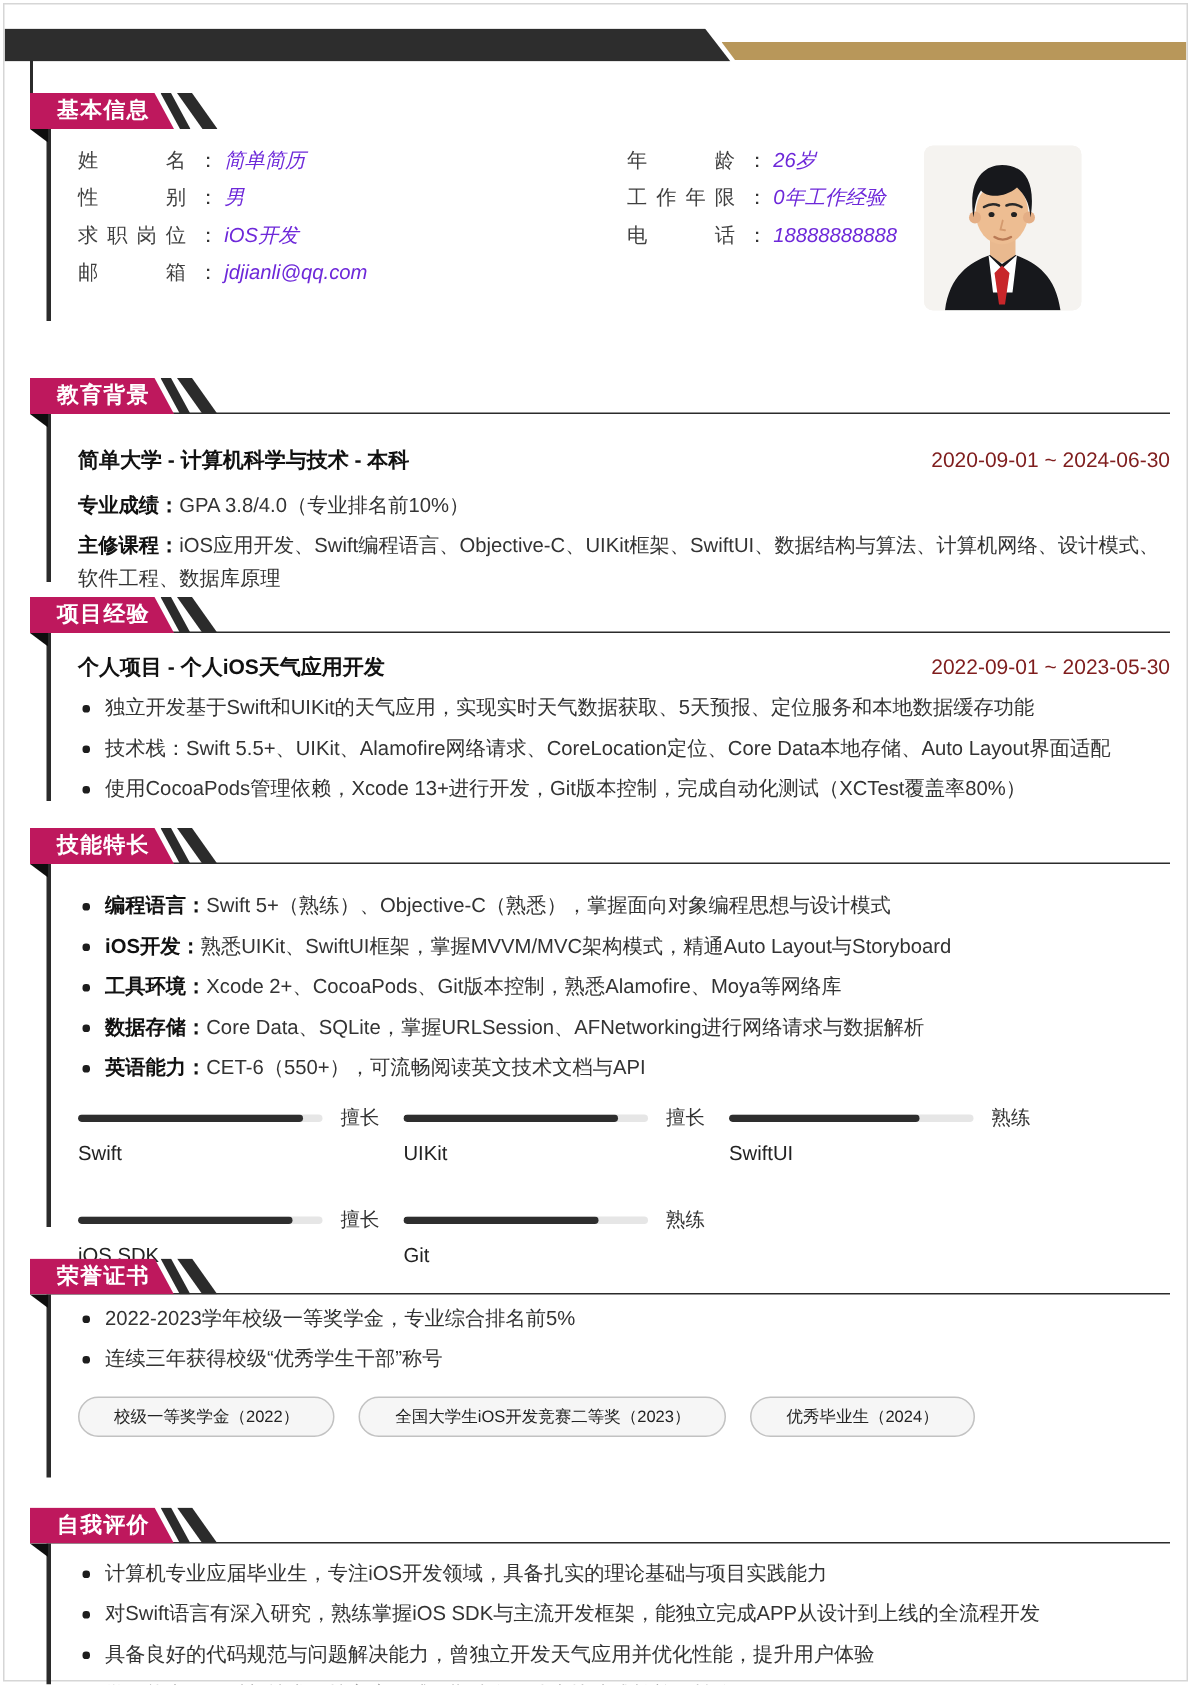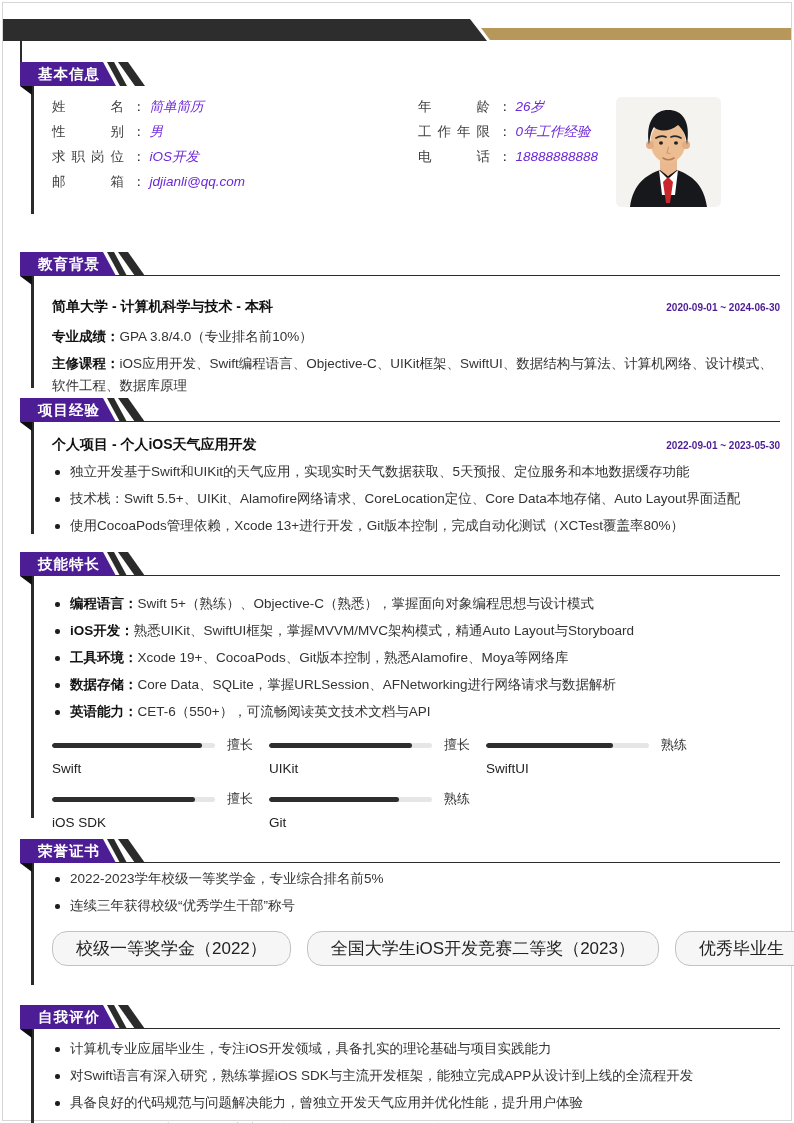--- a/index.html
+++ b/index.html
@@ -10,21 +10,21 @@
   
   .topbar-dark{position:absolute;left:3px;top:19px;width:487px;height:22px;background:#2d2d2d;
     -webkit-clip-path:polygon(0 0,467px 0,484px 100%,0 100%);clip-path:polygon(0 0,467px 0,484px 100%,0 100%);}
   .topbar-gold{position:absolute;left:481px;top:28px;width:310px;height:12px;background:#b8975a;
     -webkit-clip-path:polygon(0 0,100% 0,100% 100%,9px 100%);clip-path:polygon(0 0,100% 0,100% 100%,9px 100%);}
   .top-connector{position:absolute;left:20px;top:40px;width:2px;height:22px;background:#2b2b2b;}
 
   
   .section{position:absolute;left:0;right:0;}
   .banner{position:absolute;left:20px;top:0;height:24px;display:flex;align-items:stretch;z-index:3;}
-  .banner-main{background:#4c1d95;color:#fff;font-size:14.5px;font-weight:bold;letter-spacing:1px;
+  .banner-main{background:#be185d;color:#fff;font-size:14.5px;font-weight:bold;letter-spacing:1px;
     line-height:24px;padding:0 16px 0 18px;
     -webkit-clip-path:polygon(0 0,calc(100% - 13px) 0,100% 100%,0 100%);
     clip-path:polygon(0 0,calc(100% - 13px) 0,100% 100%,0 100%);}
   .stripe{height:24px;background:#2b2b2b;}
   .stripe.s1{width:22px;margin-left:-9px;
     -webkit-clip-path:polygon(0 0,7px 0,20px 100%,13px 100%);clip-path:polygon(0 0,7px 0,20px 100%,13px 100%);}
   .stripe.s2{width:30px;margin-left:-11px;
     -webkit-clip-path:polygon(0 0,10px 0,27px 100%,17px 100%);clip-path:polygon(0 0,10px 0,27px 100%,17px 100%);}
   .fold{position:absolute;left:20px;top:24px;width:12px;height:9px;background:#0e0e0e;z-index:2;
     -webkit-clip-path:polygon(0 0,100% 0,100% 100%);clip-path:polygon(0 0,100% 0,100% 100%);}
@@ -38,40 +38,40 @@
   .col-left{left:0;}  .col-right{left:366px;}
   .info-row{display:flex;height:25px;line-height:25px;}
   .info-label{display:inline-block;width:72px;text-align:justify;text-align-last:justify;color:#404040;}
   .info-colon{margin:0 4px 0 8px;color:#333;}
   .info-value{color:#6d28d9;font-style:italic;}
   .photo{position:absolute;left:616px;top:35px;width:105px;height:110px;border-radius:6px;overflow:hidden;background:#f5f3f0;}
 
   
   .row-between{display:flex;justify-content:space-between;align-items:baseline;}
   .line-title{font-weight:bold;font-size:14px;color:#111;}
-  .line-date{font-size:10px;color:#4c1d95;font-weight:bold;}
+  .line-date{font-size:14px;color:#7f1d1d;}
   .lab-row{margin-top:10px;line-height:22px;}
   .lab{font-weight:bold;color:#111;}
 
   
   .bullet{position:relative;padding-left:18px;line-height:18px;margin-top:9px;}
   .bullet::before{content:'';position:absolute;left:3px;top:7px;width:4.5px;height:4.5px;border-radius:50%;background:#1d1d1d;}
   .bullet .b{font-weight:bold;color:#111;}
 
   
-  .bars-grid{display:grid;grid-template-columns:217px 217px 217px;margin-top:17px;row-gap:16px;}
+  .bars-grid{display:grid;grid-template-columns:217px 217px 217px;margin-top:17px;row-gap:30px;}
   .bar-row{display:flex;align-items:center;height:14px;}
   .track{width:163px;height:5px;background:#e6e6e6;border-radius:3px;overflow:hidden;}
   .fill{height:5px;background:#2e2e2e;border-radius:3px;}
   .level{margin-left:12px;font-size:13px;color:#333;}
   .bar-name{margin-top:9px;font-size:13.5px;color:#222;}
 
   
   .tags{display:flex;gap:16px;margin-top:16px;}
-  .tag{border:1px solid #c2c2c2;background:#f6f6f6;border-radius:15px;padding:5px 23px;font-size:17px;color:#222;white-space:nowrap;}
+  .tag{border:1px solid #c2c2c2;background:#f6f6f6;border-radius:15px;padding:5px 23px;font-size:11px;color:#222;white-space:nowrap;}
 </style>
 </head>
 <body>
 
 <div class="page-frame"></div>
 <div class="topbar-dark"></div>
 <div class="topbar-gold"></div>
 <div class="top-connector"></div>
 
 <div class="section" style="top:62px">
@@ -197,21 +197,21 @@
   <div class="fold"></div>
   <div class="banner">
     <div class="banner-main">技能特长</div>
     <div class="stripe s1"></div>
     <div class="stripe s2"></div>
   </div>
   <div class="content" style="top:34px">
     <div>
       <div class="bullet"><span class="b">编程语言：</span><span>Swift 5+（熟练）、Objective-C（熟悉），掌握面向对象编程思想与设计模式</span></div>
       <div class="bullet"><span class="b">iOS开发：</span><span>熟悉UIKit、SwiftUI框架，掌握MVVM/MVC架构模式，精通Auto Layout与Storyboard</span></div>
-      <div class="bullet"><span class="b">工具环境：</span><span>Xcode 19+、CocoaPods、Git版本控制，熟悉Alamofire、Moya等网络库</span></div>
+      <div class="bullet"><span class="b">工具环境：</span><span>Xcode 2+、CocoaPods、Git版本控制，熟悉Alamofire、Moya等网络库</span></div>
       <div class="bullet"><span class="b">数据存储：</span><span>Core Data、SQLite，掌握URLSession、AFNetworking进行网络请求与数据解析</span></div>
       <div class="bullet"><span class="b">英语能力：</span><span>CET-6（550+），可流畅阅读英文技术文档与API</span></div>
     </div>
     <div class="bars-grid">
       <div>
         <div class="bar-row">
             <div class="track">
               <div class="fill" style="width: 92%;"></div>
             </div>
             <span class="level">擅长</span>

